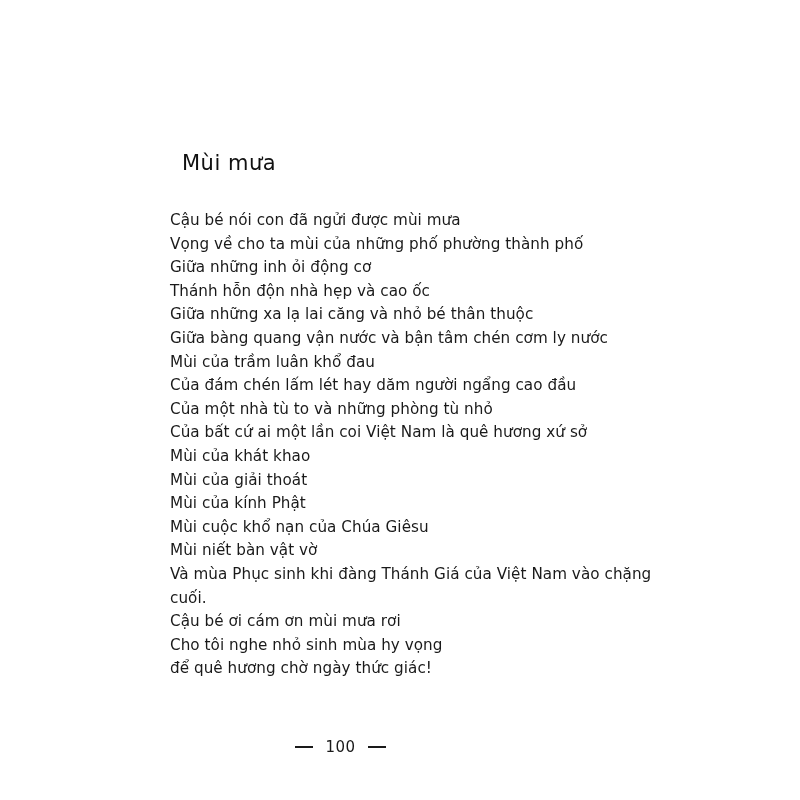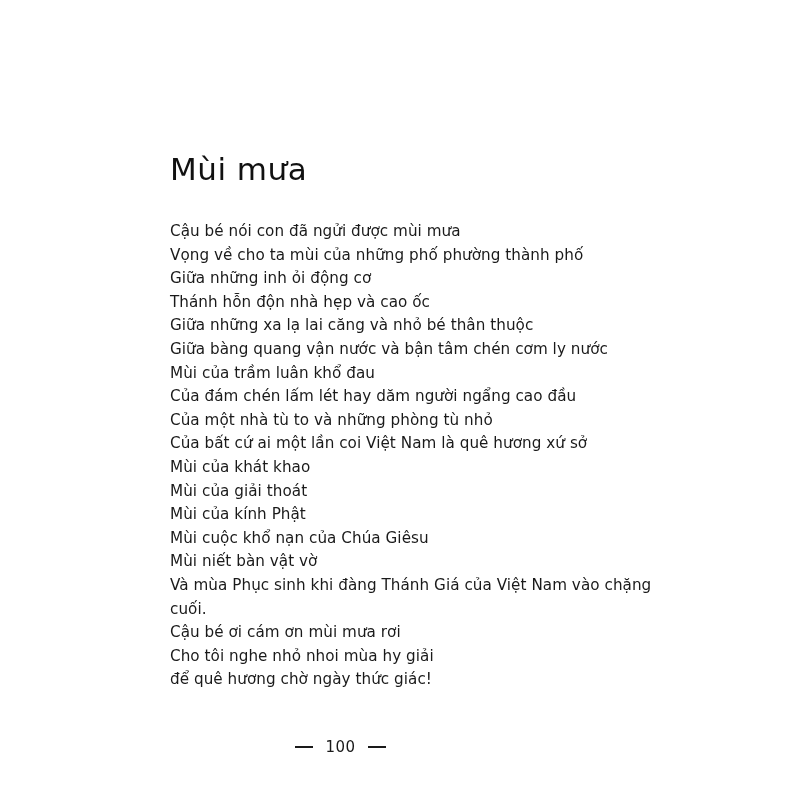--- a/index.html
+++ b/index.html
@@ -24,25 +24,25 @@
     background: #ffffff;
   }
   .poem-block {
     position: absolute;
     left: 170px;
     top: 152px;
     width: 520px;
   }
   .poem-title {
     font-family: "DejaVu Sans", sans-serif;
-    font-size: 31px;
+    font-size: 21px;
     font-weight: 400;
     letter-spacing: 0.5px;
     color: #111111;
-    margin: 0 0 34px 0;
+    margin: 0 0 34px 12px;
     line-height: 1.1;
   }
   .poem-body {
     font-size: 15.2px;
     line-height: 23.6px;
     color: #1a1a1a;
     letter-spacing: 0.05px;
     margin-top: 20px;
   }
   .poem-line {
@@ -90,21 +90,21 @@
       <div class="poem-line">Của đám chén lấm lét hay dăm người ngẩng cao đầu</div>
       <div class="poem-line">Của một nhà tù to và những phòng tù nhỏ</div>
       <div class="poem-line">Của bất cứ ai một lần coi Việt Nam là quê hương xứ sở</div>
       <div class="poem-line">Mùi của khát khao</div>
       <div class="poem-line">Mùi của giải thoát</div>
       <div class="poem-line">Mùi của kính Phật</div>
       <div class="poem-line">Mùi cuộc khổ nạn của Chúa Giêsu</div>
       <div class="poem-line">Mùi niết bàn vật vờ</div>
       <div class="poem-line">Và mùa Phục sinh khi đàng Thánh Giá của Việt Nam vào chặng cuối.</div>
       <div class="poem-line">Cậu bé ơi cám ơn mùi mưa rơi</div>
-      <div class="poem-line">Cho tôi nghe nhỏ nhoi mùa hy giải</div>
+      <div class="poem-line">Cho tôi nghe nhỏ sinh mùa hy vọng</div>
       <div class="poem-line">để quê hương chờ ngày thức giác!</div>
     </div>
   </div>
 
   <div class="page-footer">
     <span class="footer-rule"></span>
     <span class="page-number">100</span>
     <span class="footer-rule"></span>
   </div>
 

